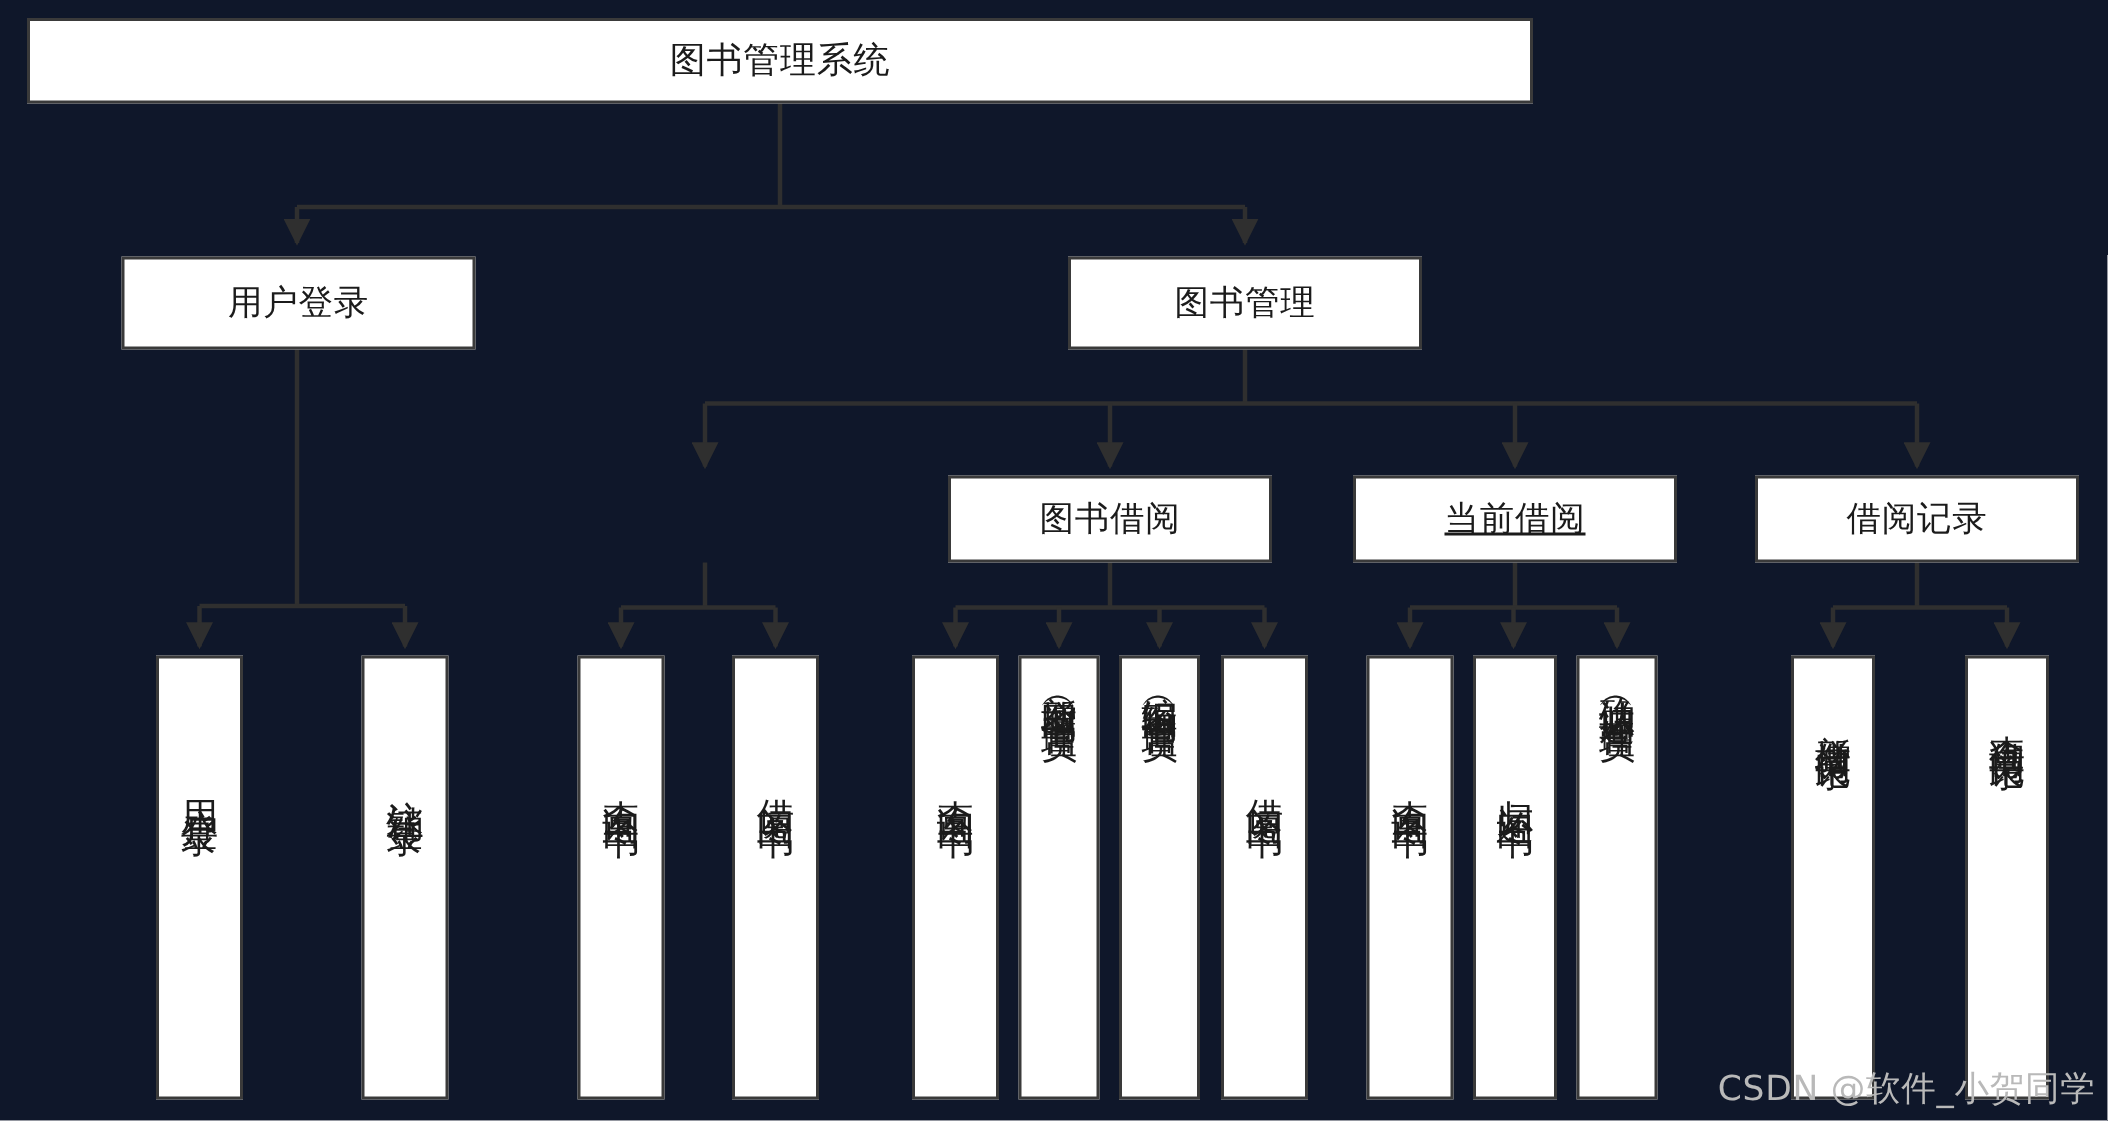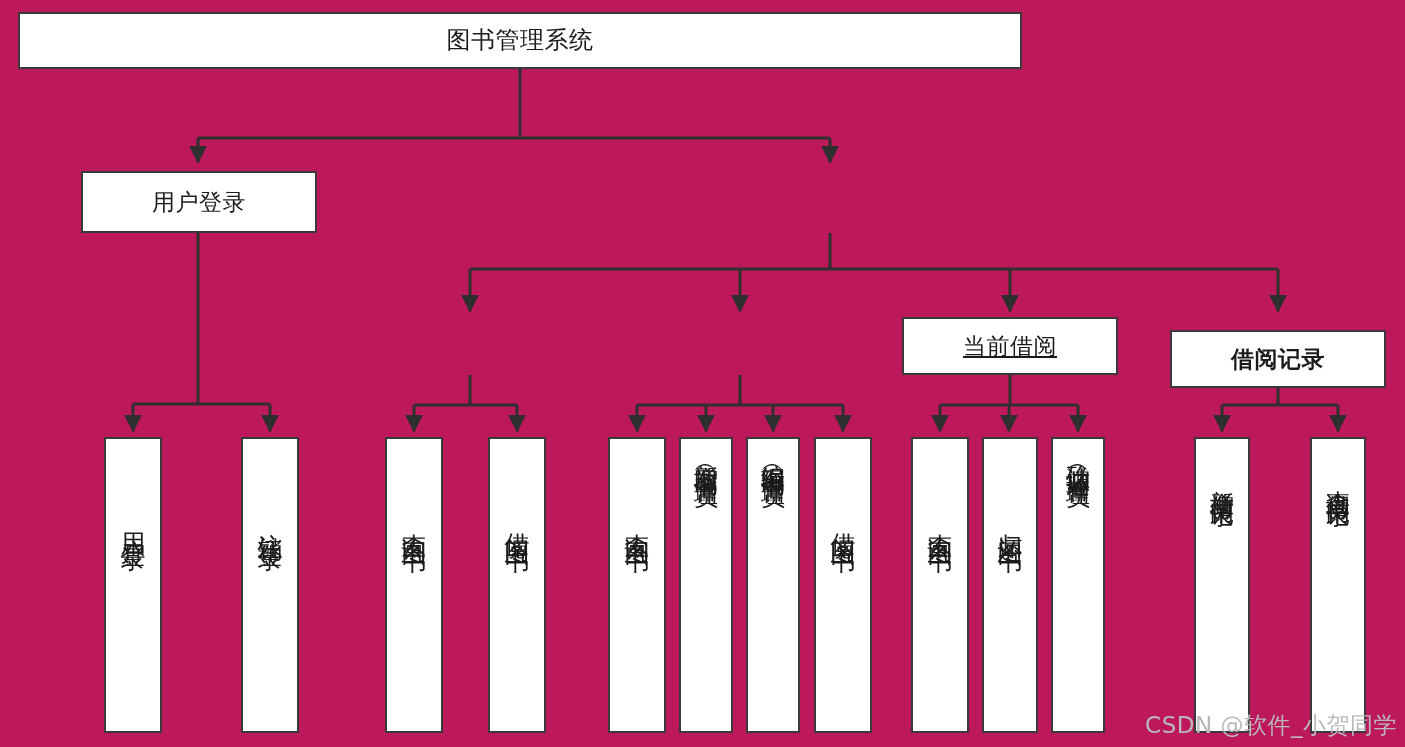--- a/index.html
+++ b/index.html
@@ -8,21 +8,21 @@
     padding: 0;
     background: #ffffff;
   }
   body {
     font-family: "DejaVu Sans", "Liberation Sans", sans-serif;
   }
   #canvas {
     position: relative;
     width: 1405px;
     height: 747px;
-    background: #be185d;
+    background: #0f172a;
     overflow: hidden;
   }
   svg#wires {
     position: absolute;
     left: 0;
     top: 0;
     width: 1405px;
     height: 747px;
     pointer-events: none;
   }
@@ -132,25 +132,31 @@
     </g>
   </svg>
 
   <div class="node root horiz" style="left:18px; top:12px; width:1004px; height:57px;">
     <span class="lbl">图书管理系统</span>
   </div>
 
   <div class="node horiz" style="left:81px; top:171px; width:236px; height:62px;">
     <span class="lbl">用户登录</span>
   </div>
-
+  <div class="node horiz" style="left:712px; top:171px; width:236px; height:62px;">
+    <span class="lbl">图书管理</span>
+  </div>
+
+  <div class="node horiz" style="left:632px; top:317px; width:216px; height:58px;">
+    <span class="lbl">图书借阅</span>
+  </div>
   <div class="node horiz" style="left:902px; top:317px; width:216px; height:58px;text-decoration:underline;">
     <span class="lbl">当前借阅</span>
   </div>
-  <div class="node horiz" style="left:1170px; top:330px; width:216px; height:58px;font-weight:bold;">
+  <div class="node horiz" style="left:1170px; top:317px; width:216px; height:58px;">
     <span class="lbl">借阅记录</span>
   </div>
 
   <div class="node vert" style="left:104px; top:437px; width:58px; height:296px; padding-top:74px;">
     <span class="lbl">用户登录</span>
   </div>
   <div class="node vert" style="left:241px; top:437px; width:58px; height:296px; padding-top:74px;">
     <span class="lbl">注销登录</span>
   </div>
 

